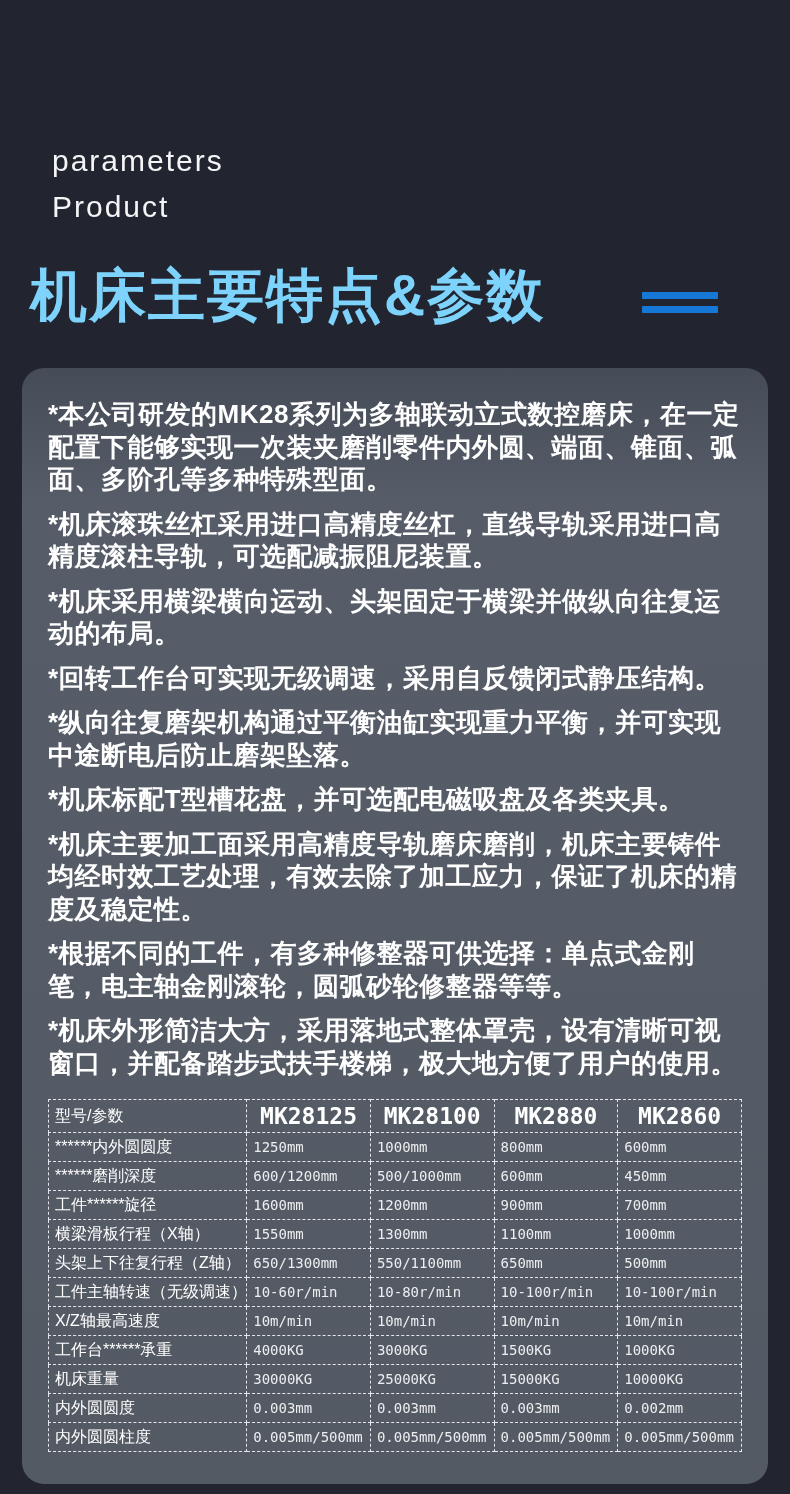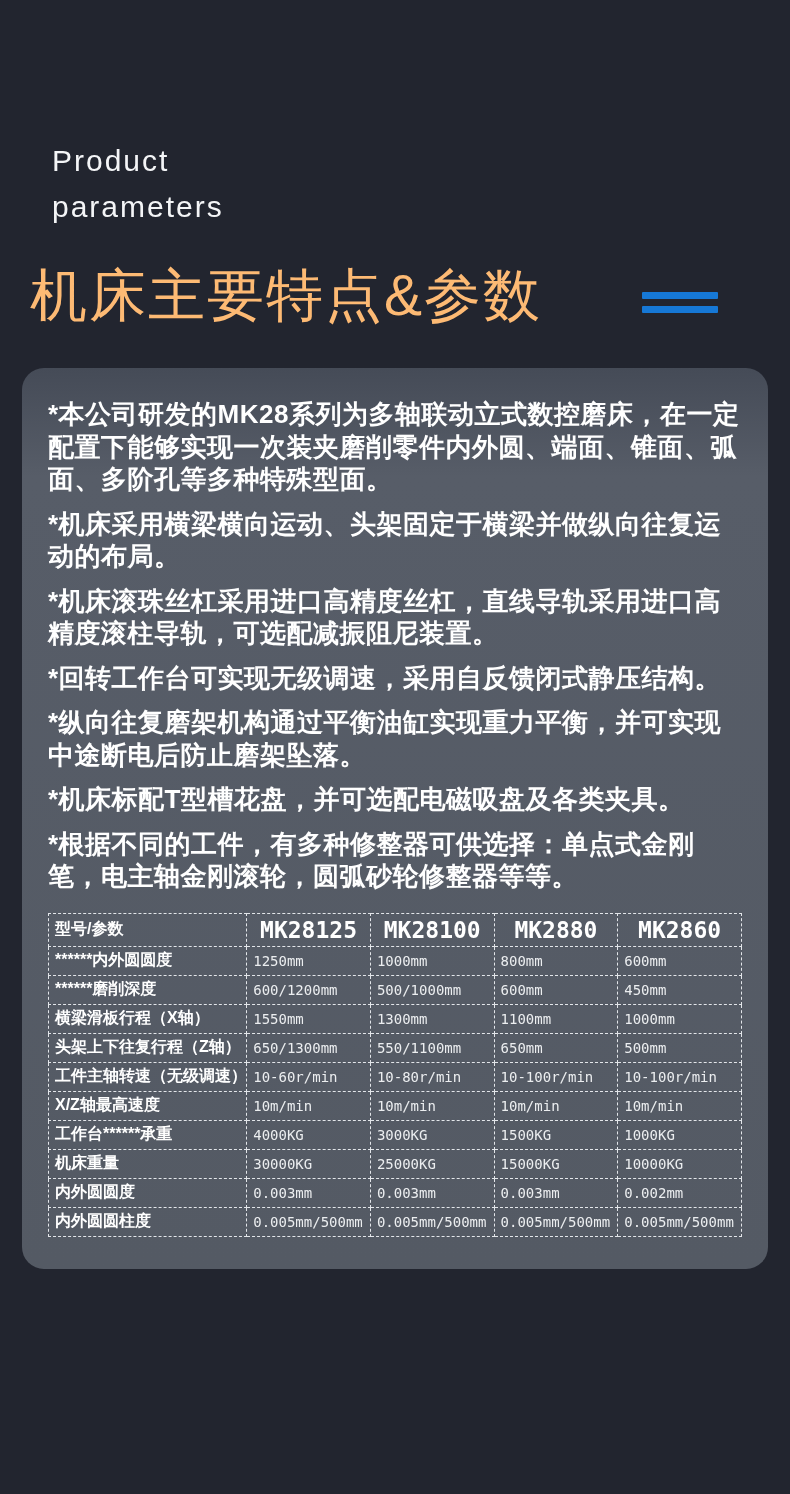--- a/index.html
+++ b/index.html
@@ -24,23 +24,23 @@
   .title-row{
     margin-top:28px;
     padding:0 72px 0 30px;
     display:flex;
     justify-content:space-between;
     align-items:center;
   }
   .title-row h1{
     margin:0;
     font-size:57px;
-    font-weight:400;
+    font-weight:700;
     letter-spacing:2px;
-    color:#fdba74;
+    color:#7dd3fc;
     line-height:1.3;
     white-space:nowrap;
   }
   .equals{display:flex;flex-direction:column;gap:7px;margin-top:14px;}
   .equals span{display:block;width:76px;height:7px;border-radius:1px;background:var(--accent,#1678D6);}
   
   .panel{
     margin:36px 22px 0 22px;
     width:746px;
     box-sizing:border-box;
@@ -68,21 +68,21 @@
   table.specs th,table.specs td{
     border:1px dashed #e3e6ea;
     padding:3px 6px;
     height:22px;
     overflow:hidden;
     white-space:nowrap;
   }
   table.specs th.lbl,table.specs td.lbl{
     text-align:left;
     font-size:16px;
-    font-weight:700;
+    font-weight:400;
     color:#ffffff;
   }
   table.specs th.model{
     text-align:center;
     font-size:23px;
     font-weight:700;
     font-family:"DejaVu Sans Mono",monospace;
     color:#ffffff;
   }
   table.specs td.val{
@@ -90,41 +90,43 @@
     font-family:"DejaVu Sans Mono",monospace;
     color:#eceef0;
   }
 </style>
 </head>
 <body>
 
 <div class="page">
 
   <div class="eyebrow">
+    <div>parameters</div>
     <div>Product</div>
-    <div>parameters</div>
   </div>
 
   <div class="title-row">
     <h1>机床主要特点&amp;参数</h1>
     <div class="equals">
       <span></span>
       <span></span>
     </div>
   </div>
 
   <div class="panel">
     <div class="features">
         <p>*本公司研发的MK28系列为多轴联动立式数控磨床，在一定配置下能够实现一次装夹磨削零件内外圆、端面、锥面、弧面、多阶孔等多种特殊型面。</p>
+        <p>*机床滚珠丝杠采用进口高精度丝杠，直线导轨采用进口高精度滚柱导轨，可选配减振阻尼装置。</p>
         <p>*机床采用横梁横向运动、头架固定于横梁并做纵向往复运动的布局。</p>
-        <p>*机床滚珠丝杠采用进口高精度丝杠，直线导轨采用进口高精度滚柱导轨，可选配减振阻尼装置。</p>
         <p>*回转工作台可实现无级调速，采用自反馈闭式静压结构。</p>
         <p>*纵向往复磨架机构通过平衡油缸实现重力平衡，并可实现中途断电后防止磨架坠落。</p>
         <p>*机床标配T型槽花盘，并可选配电磁吸盘及各类夹具。</p>
+        <p>*机床主要加工面采用高精度导轨磨床磨削，机床主要铸件均经时效工艺处理，有效去除了加工应力，保证了机床的精度及稳定性。</p>
         <p>*根据不同的工件，有多种修整器可供选择：单点式金刚笔，电主轴金刚滚轮，圆弧砂轮修整器等等。</p>
+        <p>*机床外形简洁大方，采用落地式整体罩壳，设有清晰可视窗口，并配备踏步式扶手楼梯，极大地方便了用户的使用。</p>
       </div>
 
     <table class="specs">
       <colgroup>
         <col class="c-label">
           <col class="c-val">
           <col class="c-val">
           <col class="c-val">
           <col class="c-val">
       </colgroup>
@@ -146,20 +148,27 @@
             <td class="val">600mm</td>
           </tr>
           <tr>
             <td class="lbl">******磨削深度</td>
             <td class="val">600/1200mm</td>
             <td class="val">500/1000mm</td>
             <td class="val">600mm</td>
             <td class="val">450mm</td>
           </tr>
           <tr>
+            <td class="lbl">工件******旋径</td>
+            <td class="val">1600mm</td>
+            <td class="val">1200mm</td>
+            <td class="val">900mm</td>
+            <td class="val">700mm</td>
+          </tr>
+          <tr>
             <td class="lbl">横梁滑板行程（X轴）</td>
             <td class="val">1550mm</td>
             <td class="val">1300mm</td>
             <td class="val">1100mm</td>
             <td class="val">1000mm</td>
           </tr>
           <tr>
             <td class="lbl">头架上下往复行程（Z轴）</td>
             <td class="val">650/1300mm</td>
             <td class="val">550/1100mm</td>

